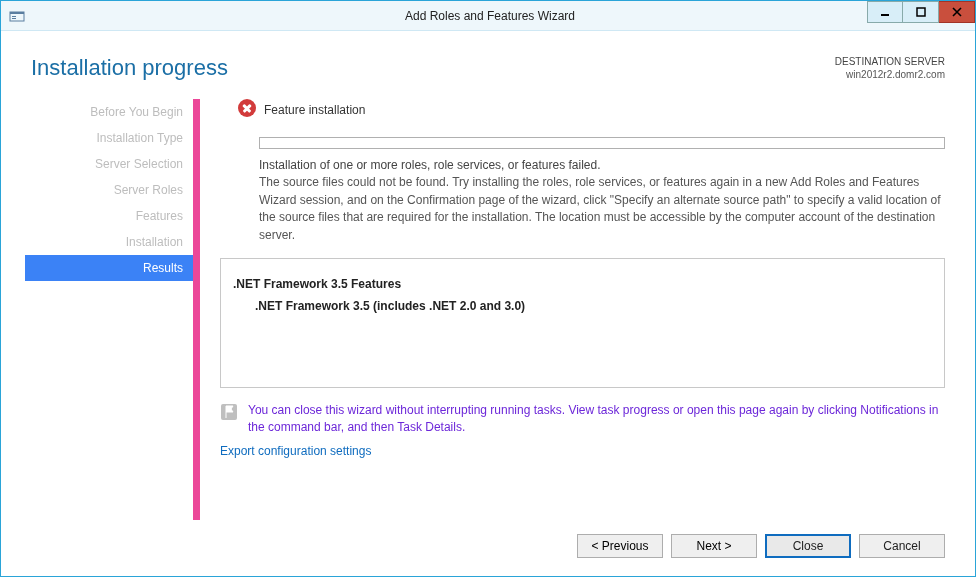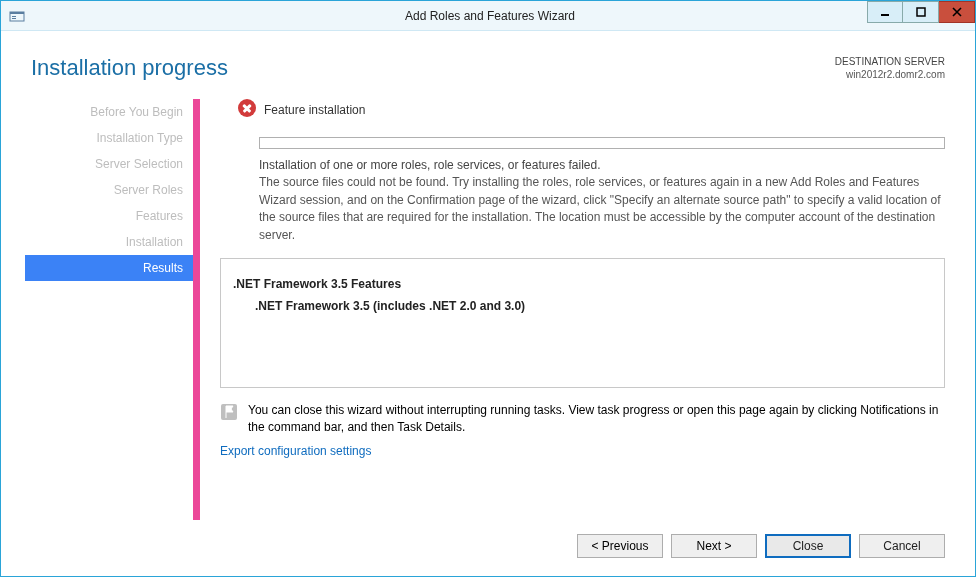--- a/index.html
+++ b/index.html
@@ -185,21 +185,21 @@
   .details-box .feat-child {
     font-weight: 700;
     padding-left: 22px;
     margin-top: 8px;
   }
   .info-row {
     display: flex;
     align-items: flex-start;
     gap: 10px;
     font-size: 12px;
-    color: #000000;
+    color: #6d28d9;
     line-height: 1.4;
     margin-bottom: 8px;
   }
   .info-row .flag-icon {
     width: 18px; height: 18px;
     flex-shrink: 0;
     margin-top: 1px;
     color: #a0a0a0;
   }
   .link {

